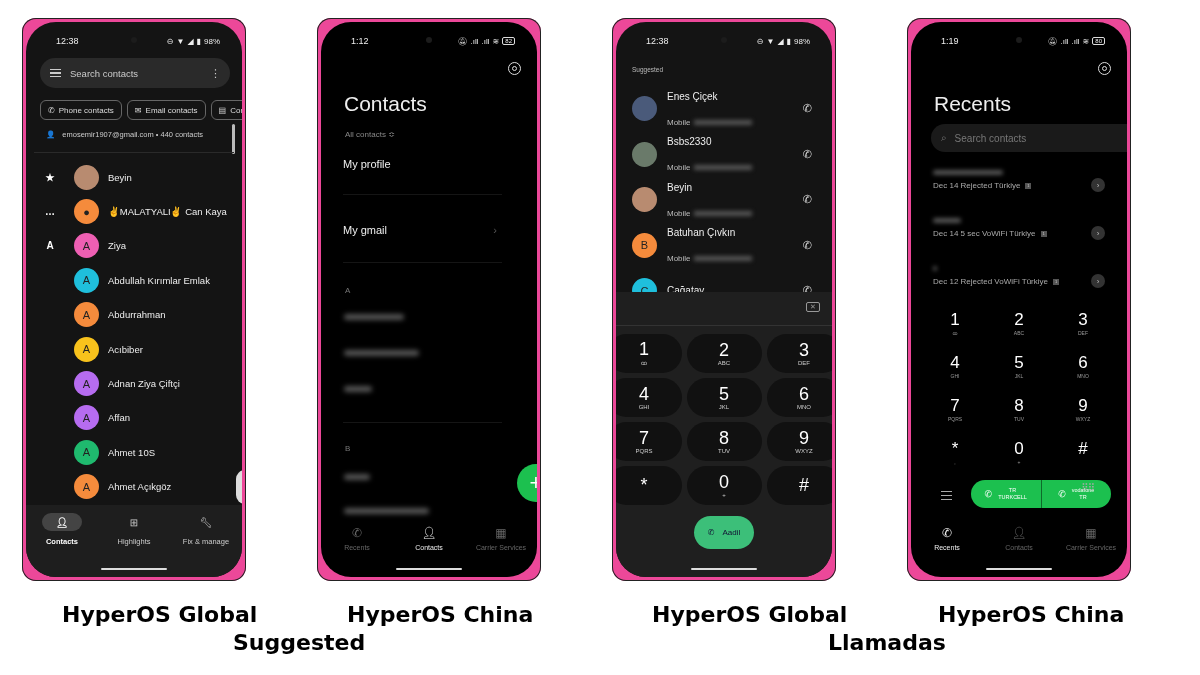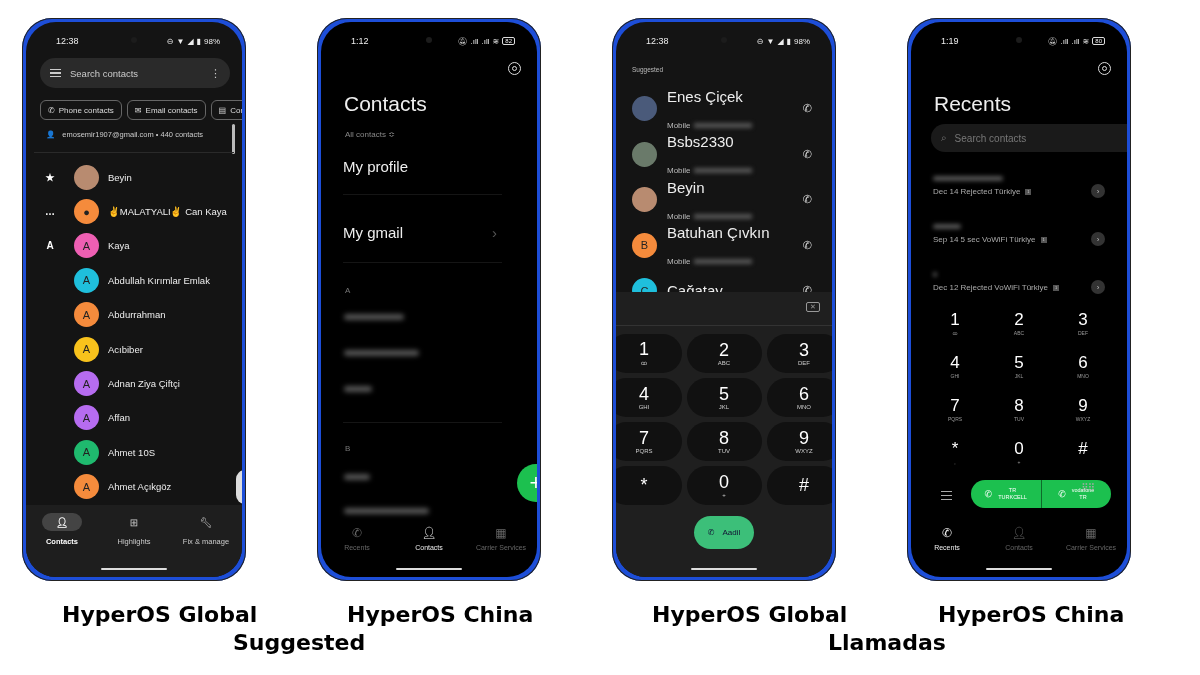--- a/index.html
+++ b/index.html
@@ -1,17 +1,17 @@
 <!DOCTYPE html>
 <html><head>
 <meta charset="utf-8">
 <style>
 *{box-sizing:border-box;margin:0;padding:0}
 body{width:1200px;height:675px;background:#fff;position:relative;overflow:hidden;font-family:"Liberation Sans",sans-serif;color:#e8e8e8}
-.phone{position:absolute;top:18px;width:224px;height:563px;border-radius:30px;background:#1d4ed8;padding:4px;box-shadow:0 0 0 1px #222 inset}
+.phone{position:absolute;top:18px;width:224px;height:563px;border-radius:14px;background:#ec4899;padding:4px;box-shadow:0 0 0 1px #222 inset}
 .screen{position:relative;width:100%;height:100%;border-radius:30px;overflow:hidden;background:#000}
 .g-screen{background:#141414}
 .statusbar{position:absolute;top:12px;left:0;right:0;height:14px;font-size:9px;color:#eee;display:flex;align-items:center;justify-content:space-between;padding:0 22px 0 30px}
 .camera{position:absolute;top:15px;left:50%;width:6px;height:6px;margin-left:-3px;border-radius:50%;background:#1c1c1c}
 .sb-icons{display:flex;align-items:center;gap:3px;font-size:8px}
 .home-bar{position:absolute;bottom:7px;left:50%;width:66px;margin-left:-33px;height:2px;background:#ddd;border-radius:2px}
 
 #p1{left:22px}
 .search-pill{position:absolute;top:36px;left:14px;width:190px;height:30px;background:#2a2a2a;border-radius:15px;display:flex;align-items:center;padding:0 10px;font-size:9.5px;color:#ccc}
 .search-pill .menu{width:11px;margin-right:9px}
@@ -34,54 +34,54 @@
 .bn-item{display:flex;flex-direction:column;align-items:center;font-size:7.5px;color:#ccc;width:80px}
 .bn-item .ic{width:40px;height:18px;border-radius:9px;display:flex;align-items:center;justify-content:center;margin-bottom:6px;font-size:10px}
 .bn-item.active .ic{background:#444}
 .bn-item.active{color:#fff;font-weight:bold}
 
 #p2{left:317px}
 .gear{position:absolute;top:40px;right:16px;width:13px;height:13px;border:1.5px solid #ddd;border-radius:50%}
 .gear::after{content:"";position:absolute;top:2.5px;left:2.5px;width:3px;height:3px;border:1.2px solid #ddd;border-radius:50%}
 .big-title{position:absolute;top:70px;left:23px;font-size:21px;color:#eee;font-weight:normal}
 .subsel{position:absolute;top:108px;left:24px;font-size:8px;color:#888}
-.my-row{position:absolute;left:22px;right:40px;font-size:15px;color:#eee;display:flex;justify-content:space-between}
+.my-row{position:absolute;left:22px;right:40px;font-size:11px;color:#eee;display:flex;justify-content:space-between}
 .sep2{position:absolute;left:22px;right:35px;height:1px;background:#151515}
 .sec-letter{position:absolute;left:24px;font-size:8px;color:#777}
 .blur-line{position:absolute;left:23px;height:6px;background:#555;border-radius:3px;filter:blur(2.5px)}
 .alpha{position:absolute;top:122px;left:234px;width:12px;height:312px;background:#161616;border-radius:6px;display:flex;flex-direction:column;align-items:center;padding-top:4px}
 .alpha .heart{color:#e33;font-size:7px;line-height:8px}
 .alpha span{font-size:4.6px;color:#888;line-height:7.8px}
 .fab2{position:absolute;top:442px;left:196px;width:38px;height:38px;border-radius:50%;background:#1cc04f;color:#fff;font-size:22px;display:flex;align-items:center;justify-content:center;font-weight:300}
 .bnav2{position:absolute;bottom:26px;left:0;right:0;display:flex;justify-content:space-around}
 .bnav2 .bi{display:flex;flex-direction:column;align-items:center;font-size:7px;color:#666;width:80px;gap:4px}
 .bnav2 .bi .ic{font-size:12px;height:14px}
 .bnav2 .bi.active{color:#eee}
 
 #p3{left:612px}
 .suggested{position:absolute;top:44px;left:16px;font-size:6.5px;color:#bbb}
 .slist{position:absolute;top:64px;left:0;right:0}
 .srow{height:45.5px;display:flex;align-items:center;padding-left:16px;position:relative}
 .srow .cav{width:25px;height:25px;margin-right:10px}
-.srow .nm{font-size:15px;color:#eee}
+.srow .nm{font-size:10px;color:#eee}
 .srow .sub{font-size:8px;color:#bbb;display:flex;align-items:center;gap:3px;margin-top:16px}
 .srow .sub i{display:inline-block;width:58px;height:5px;background:#555;filter:blur(2px)}
 .srow .ph{position:absolute;right:20px;font-size:11px;color:#ddd}
 .dialer3{position:absolute;top:270px;left:0;right:0;bottom:0;background:#1f1f1f}
 .dialer3 .input{height:34px;border-bottom:1px solid #333;position:relative}
 .dialer3 .bksp{position:absolute;right:12px;top:10px;width:14px;height:10px;border:1.2px solid #999;border-radius:2px;font-size:7px;color:#999;text-align:center;line-height:8px}
 .kp3{display:grid;grid-template-columns:repeat(3,75px);gap:5px 5px;justify-content:center;margin-top:8px}
 .k3{height:39px;border-radius:20px;background:#111;display:flex;flex-direction:column;align-items:center;justify-content:center}
 .k3 .d{font-size:18px;color:#fff;line-height:18px}
 .k3 .l{font-size:6px;color:#ccc;margin-top:1px}
 .call3{position:absolute;bottom:28px;left:50%;margin-left:-30px;width:60px;height:33px;border-radius:17px;background:#3cbf79;color:#113;font-size:8px;display:flex;align-items:center;justify-content:center;gap:8px}
 
 #p4{left:907px}
 .search4{position:absolute;top:102px;left:20px;width:220px;height:28px;border-radius:14px;background:#1a1a1a;font-size:10px;color:#777;display:flex;align-items:center;padding-left:10px;gap:8px}
-.rlist{position:absolute;top:150px;left:0;right:0}
+.rlist{position:absolute;top:144px;left:0;right:0}
 .rrow{height:44px;position:relative;padding-left:22px}
 .rrow .bl{height:5px;background:#555;border-radius:3px;filter:blur(2px);margin-top:4px}
 .rrow .meta{font-size:8px;color:#aaa;margin-top:6px;display:flex;align-items:center;gap:5px}
 .rrow .sim{display:inline-block;width:6px;height:6px;background:#555;font-size:4px;color:#ccc;text-align:center;line-height:6px}
 .rrow .chev{position:absolute;right:22px;top:8px;width:14px;height:14px;border-radius:50%;background:#333;color:#bbb;font-size:8px;display:flex;align-items:center;justify-content:center}
 .kp4{position:absolute;top:288px;left:0;right:0;display:grid;grid-template-columns:repeat(3,64px);row-gap:6px;justify-content:center}
 .k4{height:37px;display:flex;flex-direction:column;align-items:center}
 .k4 .d{font-size:17px;color:#fff;line-height:20px}
 .k4 .l{font-size:5px;color:#999}
 .calls4{position:absolute;top:458px;left:60px;width:140px;height:28px;border-radius:14px;background:#1cc04f;display:flex;overflow:hidden}
@@ -147,21 +147,21 @@
           <span class="cname">Beyin</span>
         </div>
         <div class="crow">
           <span class="idx">…</span>
           <span class="cav" style="background: rgb(245, 139, 60);">●</span>
           <span class="cname">✌MALATYALI✌ Can Kaya</span>
         </div>
         <div class="crow">
           <span class="idx">A</span>
           <span class="cav" style="background: rgb(238, 95, 179);">A</span>
-          <span class="cname">Kaya</span>
+          <span class="cname">Ziya</span>
         </div>
         <div class="crow">
           <span class="idx"></span>
           <span class="cav" style="background: rgb(31, 191, 220);">A</span>
           <span class="cname">Abdullah Kırımlar Emlak</span>
         </div>
         <div class="crow">
           <span class="idx"></span>
           <span class="cav" style="background: rgb(245, 139, 60);">A</span>
           <span class="cname">Abdurrahman</span>
@@ -447,21 +447,21 @@
           <div class="bl" style="width: 70px;"></div>
           <div class="meta">
             <span>Dec 14  Rejected Türkiye</span>
             <span class="sim">1</span>
           </div>
           <span class="chev">›</span>
         </div>
         <div class="rrow">
           <div class="bl" style="width: 28px;"></div>
           <div class="meta">
-            <span>Sep 14  5 sec VoWiFi Türkiye</span>
+            <span>Dec 14  5 sec VoWiFi Türkiye</span>
             <span class="sim">1</span>
           </div>
           <span class="chev">›</span>
         </div>
         <div class="rrow">
           <div class="bl" style="width: 4px;"></div>
           <div class="meta">
             <span>Dec 12  Rejected VoWiFi Türkiye</span>
             <span class="sim">1</span>
           </div>

